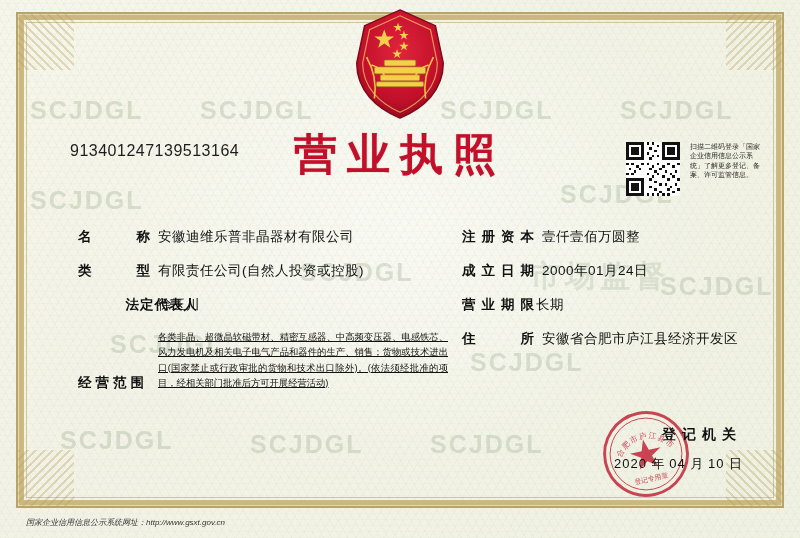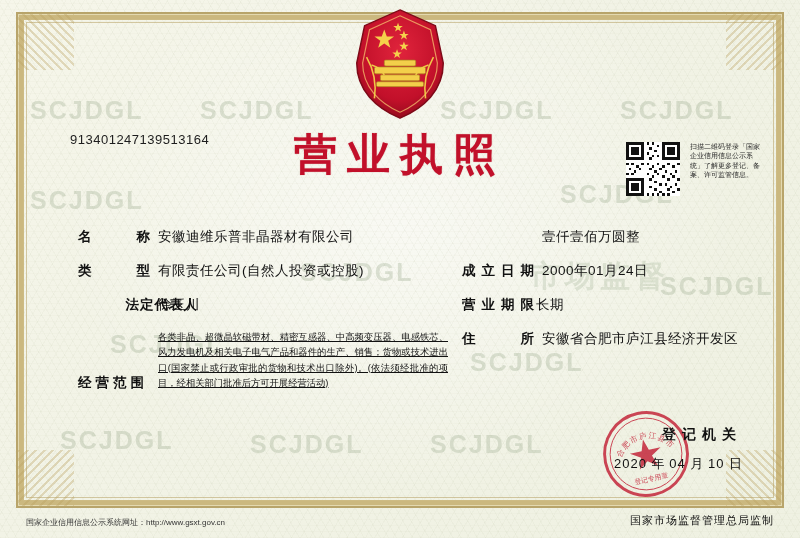--- a/index.html
+++ b/index.html
@@ -69,21 +69,21 @@
     position:absolute;left:0;right:0;top:126px;text-align:center;
     font-size:43px;letter-spacing:10px;font-weight:700;
     color:#c2102a;
     font-family:"DejaVu Sans","Liberation Sans",sans-serif;
     text-shadow:0 0 1px rgba(160,0,20,0.5);
   }
 
   
   .code-block{position:absolute;left:70px;top:132px;width:190px;text-align:left;}
   .code-title{font-size:14px;color:#1d1d1d;letter-spacing:3px;font-weight:600;margin-left:8px;}
-  .code-num{font-size:13px;color:#1d1d1d;letter-spacing:.5px;}
+  .code-num{font-size:16px;color:#1d1d1d;margin-top:10px;letter-spacing:.5px;}
 
   
   .qr-wrap{position:absolute;right:120px;top:142px;}
   .qr{width:54px;height:54px;background:#111;}
   .qr-note{
     position:absolute;right:36px;top:142px;width:74px;
     font-size:7px;line-height:1.35;color:#2b2b2b;
   }
 
   
@@ -118,21 +118,21 @@
   .date-line span.u{letter-spacing:0;}
 
   
   .seal{
     position:absolute;left:600px;top:408px;width:92px;height:92px;
     opacity:.78;transform:rotate(-12deg);
   }
 
   
   .footer-left{
-    position:absolute;left:26px;bottom:10px;font-size:8px;color:#333;
+    position:absolute;left:26px;bottom:10px;font-size:8px;color:#333;font-style:italic;
   }
   .footer-right{
     position:absolute;right:26px;bottom:10px;font-size:11px;color:#111;letter-spacing:1px;
   }
 </style>
 </head>
 <body>
 
 <div id="cert">
 
@@ -273,20 +273,21 @@
       </g>
     </svg>
   </div>
   <div class="qr-note">扫描二维码登录「国家企业信用信息公示系统」了解更多登记、备案、许可监管信息。</div>
 
   <div class="fields">
 
     <div class="row" style="height:34px;">
       <div class="lbl l">名　　称</div>
       <div class="val l">安徽迪维乐普非晶器材有限公司</div>
+      <div class="lbl r">注册资本</div>
       <div class="val r">壹仟壹佰万圆整</div>
     </div>
 
     <div class="row" style="height:34px;">
       <div class="lbl l">类　　型</div>
       <div class="val l">有限责任公司(自然人投资或控股)</div>
       <div class="lbl r">成立日期</div>
       <div class="val r">2000年01月24日</div>
     </div>
 
@@ -323,15 +324,14 @@
   <div class="date-line">
     <span>2020</span>
     <span class="u">年</span>
     <span>04</span>
     <span class="u">月</span>
     <span>10</span>
     <span class="u">日</span>
   </div>
 
   <div class="footer-left">国家企业信用信息公示系统网址：http://www.gsxt.gov.cn</div>
-  <div class="footer-right">国家市场监督管理总局监制</div>
 
 </div>
 
 </body></html>

